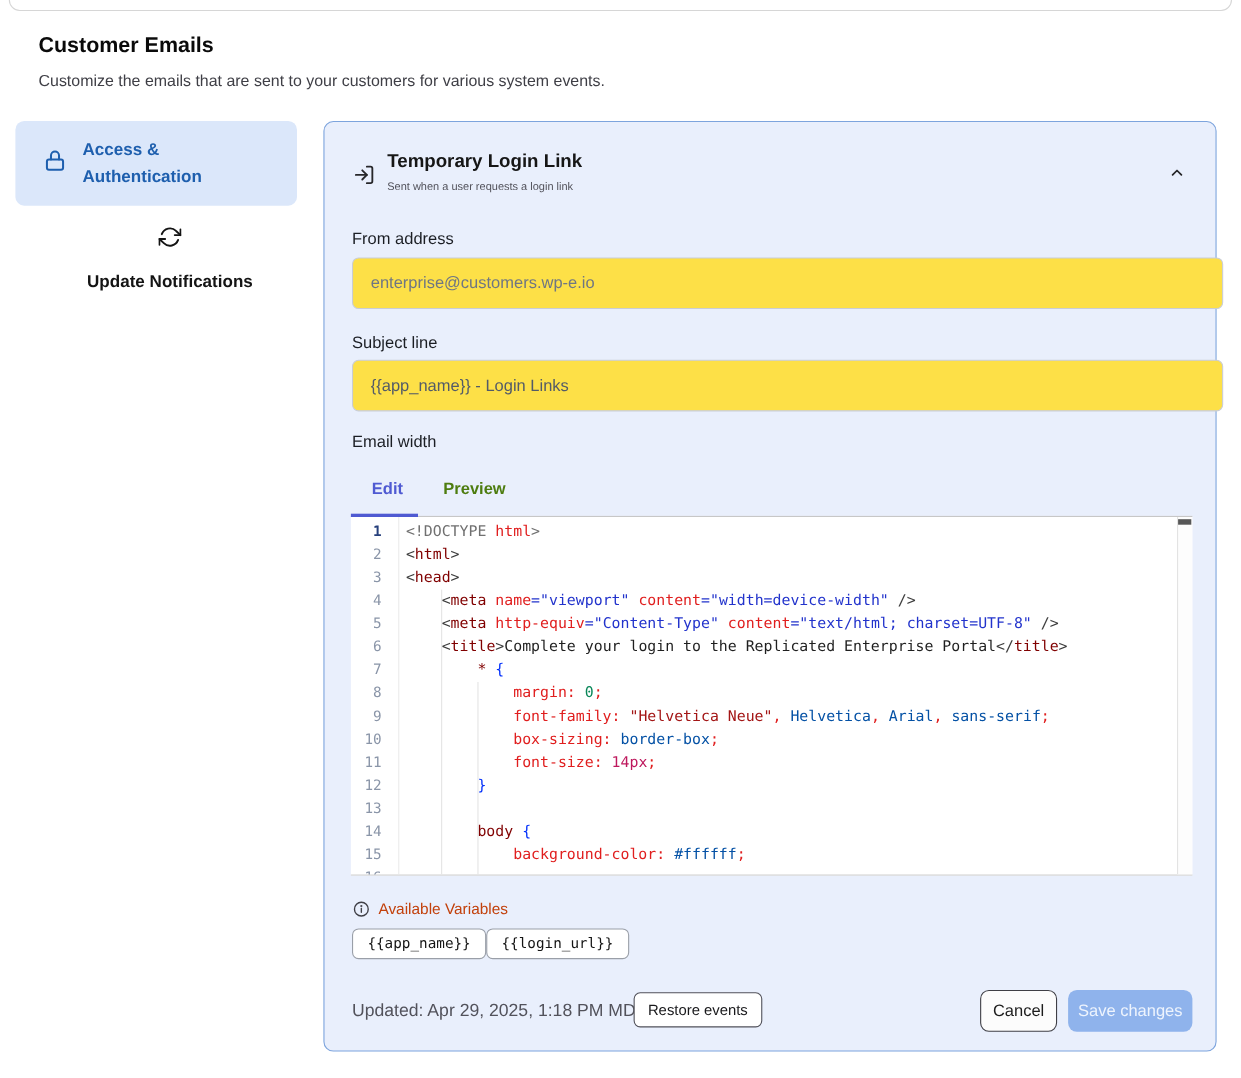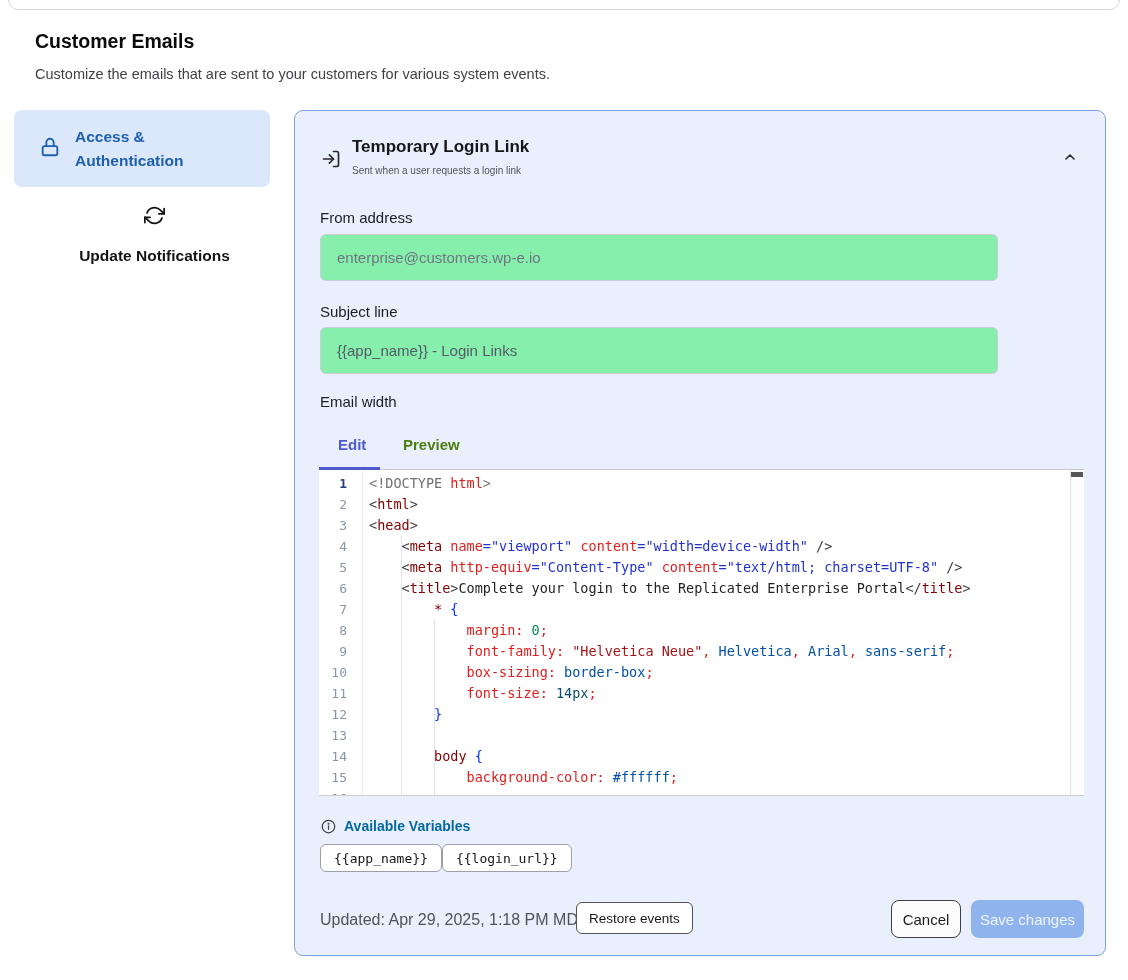--- a/index.html
+++ b/index.html
@@ -18,21 +18,21 @@
   .side-item.plain .lbl { color:#141414; }
 
   .panel { position:absolute; left:294px; top:110px; width:812px; height:846px; background:#e9effc; border:1px solid #7da4dd; border-radius:9px; }
 
   .hdr-icon { position:absolute; left:26px; top:38px; }
   .panel-title { position:absolute; left:57px; top:26px; font-size:17px; font-weight:700; color:#161616; }
   .panel-subtitle { position:absolute; left:57px; top:54px; font-size:10px; color:#52525b; }
   .collapse-btn { position:absolute; right:24px; top:36px; width:22px; height:22px; background:none; border:none; cursor:pointer; }
 
   .fld-label { position:absolute; left:25px; font-size:15px; font-weight:500; color:#1b1e24; }
-  .txt-input { position:absolute; left:25px; width:678px; height:47px; background:#86efac; border:1px solid #c9cdd6; border-radius:6px; padding:0 16px; font-size:15px; font-family:"Liberation Sans", sans-serif; }
+  .txt-input { position:absolute; left:25px; width:792px; height:47px; background:#fde047; border:1px solid #c9cdd6; border-radius:6px; padding:0 16px; font-size:15px; font-family:"Liberation Sans", sans-serif; }
   #from-input { top:123px; color:#6f7683; }
   #subject-input { top:216px; color:#535b68; }
 
   .tab { position:absolute; top:325px; background:none; border:none; font-size:15px; cursor:pointer; font-family:"Liberation Sans", sans-serif; }
   .tab.active { color:#4f5ad2; font-weight:700; }
   .tab.idle { color:#4d7c0f; font-weight:700; }
   .tab-indicator { position:absolute; left:24px; top:356px; width:61px; height:3px; background:#4f5ad2; z-index:5; }
 
   .editor { position:absolute; left:24px; top:358px; width:765px; height:327px; background:#ffffff; border-top:1px solid #c7c7c7; border-bottom:1px solid #cfcfcf; overflow:hidden; cursor:text; }
   .gutter { position:absolute; left:0; top:3px; width:46px; }
@@ -40,21 +40,21 @@
   .ln.active { color:#27407c; font-weight:700; }
   .code { position:absolute; left:50px; top:3px; right:15px; }
   .code-row { height:21px; line-height:21px; font-family:"DejaVu Sans Mono", monospace; font-size:13.5px; white-space:pre; color:#1f1f1f; }
   .gutter-sep { position:absolute; left:43px; top:0; height:100%; border-left:1px solid #ececec; }
   .guide { position:absolute; border-left:1px solid #e4e4e4; }
   .guide.g4 { left:82px; top:66px; height:261px; }
   .guide.g8 { left:115px; top:150px; height:177px; }
   .vscroll { position:absolute; right:0; top:0; width:14px; height:100%; background:#fdfdfd; border-left:1px solid #e3e3e3; }
   .vthumb { position:absolute; right:1px; top:2px; width:12px; height:5px; background:#575757; }
 
-  .vars-label { position:absolute; left:49px; top:707px; font-size:14px; font-weight:700; color:#0369a1; }
+  .vars-label { position:absolute; left:49px; top:707px; font-size:14px; font-weight:400; color:#c2410c; }
   .info-ic { position:absolute; left:26px; top:708px; }
   .chips { position:absolute; left:25px; top:733px; display:flex; }
   .chip { height:28px; padding:0 13px; display:flex; align-items:center; background:#fff; border:1px solid #9a9fa8; border-radius:6px; font-family:"DejaVu Sans Mono", monospace; font-size:13px; color:#141414; cursor:pointer; }
 
   .updated { position:absolute; left:25px; top:800px; font-size:16px; color:#52525b; }
   .btn { position:absolute; font-family:"Liberation Sans", sans-serif; cursor:pointer; display:flex; align-items:center; justify-content:center; }
   .btn.restore { left:281px; top:791px; height:32px; padding:0 12px; background:#fff; border:1px solid #52525b; border-radius:6px; font-size:13.5px; color:#18181b; }
   .btn.cancel { left:596px; top:789px; width:70px; height:38px; background:#fcfcfc; border:1px solid #3f3f46; border-radius:8px; font-size:15px; color:#1c1c1c; }
   .btn.save { left:676px; top:789px; width:113px; height:38px; background:#8fb3ec; border:none; border-radius:8px; font-size:15px; color:#eef4fd; }
 </style>
@@ -145,21 +145,21 @@
         <div class="code-row"><span style="color: rgb(112, 112, 112);">&lt;!DOCTYPE </span><span style="color: rgb(224, 30, 30);">html</span><span style="color: rgb(112, 112, 112);">&gt;</span></div>
         <div class="code-row"><span style="color: rgb(60, 60, 60);">&lt;</span><span style="color: rgb(128, 0, 0);">html</span><span style="color: rgb(60, 60, 60);">&gt;</span></div>
         <div class="code-row"><span style="color: rgb(60, 60, 60);">&lt;</span><span style="color: rgb(128, 0, 0);">head</span><span style="color: rgb(60, 60, 60);">&gt;</span></div>
         <div class="code-row"><span style="color: rgb(31, 31, 31);">    </span><span style="color: rgb(60, 60, 60);">&lt;</span><span style="color: rgb(128, 0, 0);">meta</span><span style="color: rgb(31, 31, 31);"> </span><span style="color: rgb(224, 30, 30);">name</span><span style="color: rgb(34, 51, 204);">="viewport"</span><span style="color: rgb(31, 31, 31);"> </span><span style="color: rgb(224, 30, 30);">content</span><span style="color: rgb(34, 51, 204);">="width=device-width"</span><span style="color: rgb(31, 31, 31);"> </span><span style="color: rgb(60, 60, 60);">/&gt;</span></div>
         <div class="code-row"><span style="color: rgb(31, 31, 31);">    </span><span style="color: rgb(60, 60, 60);">&lt;</span><span style="color: rgb(128, 0, 0);">meta</span><span style="color: rgb(31, 31, 31);"> </span><span style="color: rgb(224, 30, 30);">http-equiv</span><span style="color: rgb(34, 51, 204);">="Content-Type"</span><span style="color: rgb(31, 31, 31);"> </span><span style="color: rgb(224, 30, 30);">content</span><span style="color: rgb(34, 51, 204);">="text/html; charset=UTF-8"</span><span style="color: rgb(31, 31, 31);"> </span><span style="color: rgb(60, 60, 60);">/&gt;</span></div>
         <div class="code-row"><span style="color: rgb(31, 31, 31);">    </span><span style="color: rgb(60, 60, 60);">&lt;</span><span style="color: rgb(128, 0, 0);">title</span><span style="color: rgb(60, 60, 60);">&gt;</span><span style="color: rgb(31, 31, 31);">Complete your login to the Replicated Enterprise Portal</span><span style="color: rgb(60, 60, 60);">&lt;/</span><span style="color: rgb(128, 0, 0);">title</span><span style="color: rgb(60, 60, 60);">&gt;</span></div>
         <div class="code-row"><span style="color: rgb(31, 31, 31);">        </span><span style="color: rgb(128, 0, 0);">*</span><span style="color: rgb(31, 31, 31);"> </span><span style="color: rgb(4, 49, 250);">{</span></div>
         <div class="code-row"><span style="color: rgb(31, 31, 31);">            </span><span style="color: rgb(224, 30, 30);">margin:</span><span style="color: rgb(31, 31, 31);"> </span><span style="color: rgb(9, 134, 88);">0</span><span style="color: rgb(224, 30, 30);">;</span></div>
         <div class="code-row"><span style="color: rgb(31, 31, 31);">            </span><span style="color: rgb(224, 30, 30);">font-family:</span><span style="color: rgb(31, 31, 31);"> </span><span style="color: rgb(163, 21, 21);">"Helvetica Neue"</span><span style="color: rgb(224, 30, 30);">,</span><span style="color: rgb(31, 31, 31);"> </span><span style="color: rgb(4, 81, 165);">Helvetica</span><span style="color: rgb(224, 30, 30);">,</span><span style="color: rgb(31, 31, 31);"> </span><span style="color: rgb(4, 81, 165);">Arial</span><span style="color: rgb(224, 30, 30);">,</span><span style="color: rgb(31, 31, 31);"> </span><span style="color: rgb(4, 81, 165);">sans-serif</span><span style="color: rgb(224, 30, 30);">;</span></div>
         <div class="code-row"><span style="color: rgb(31, 31, 31);">            </span><span style="color: rgb(224, 30, 30);">box-sizing:</span><span style="color: rgb(31, 31, 31);"> </span><span style="color: rgb(4, 81, 165);">border-box</span><span style="color: rgb(224, 30, 30);">;</span></div>
-        <div class="code-row"><span style="color: rgb(31, 31, 31);">            </span><span style="color: rgb(224, 30, 30);">font-size:</span><span style="color: rgb(31, 31, 31);"> </span><span style="color: #0c4a6e;">14px</span><span style="color: rgb(224, 30, 30);">;</span></div>
+        <div class="code-row"><span style="color: rgb(31, 31, 31);">            </span><span style="color: rgb(224, 30, 30);">font-size:</span><span style="color: rgb(31, 31, 31);"> </span><span style="color: #be185d;">14px</span><span style="color: rgb(224, 30, 30);">;</span></div>
         <div class="code-row"><span style="color: rgb(31, 31, 31);">        </span><span style="color: rgb(4, 49, 250);">}</span></div>
         <div class="code-row"></div>
         <div class="code-row"><span style="color: rgb(31, 31, 31);">        </span><span style="color: rgb(128, 0, 0);">body</span><span style="color: rgb(31, 31, 31);"> </span><span style="color: rgb(4, 49, 250);">{</span></div>
         <div class="code-row"><span style="color: rgb(31, 31, 31);">            </span><span style="color: rgb(224, 30, 30);">background-color:</span><span style="color: rgb(31, 31, 31);"> </span><span style="color: rgb(4, 81, 165);">#ffffff</span><span style="color: rgb(224, 30, 30);">;</span></div>
       </div>
     <div class="vscroll">
       <div class="vthumb"></div>
     </div>
   </div>
 

